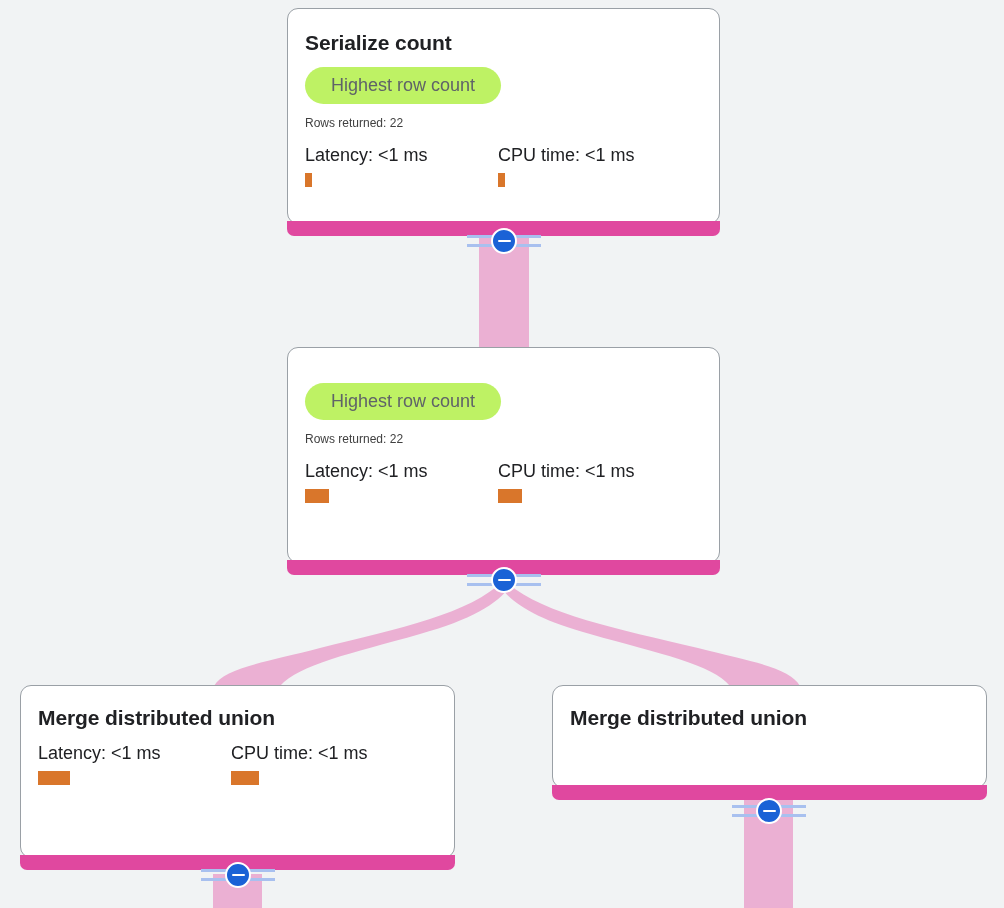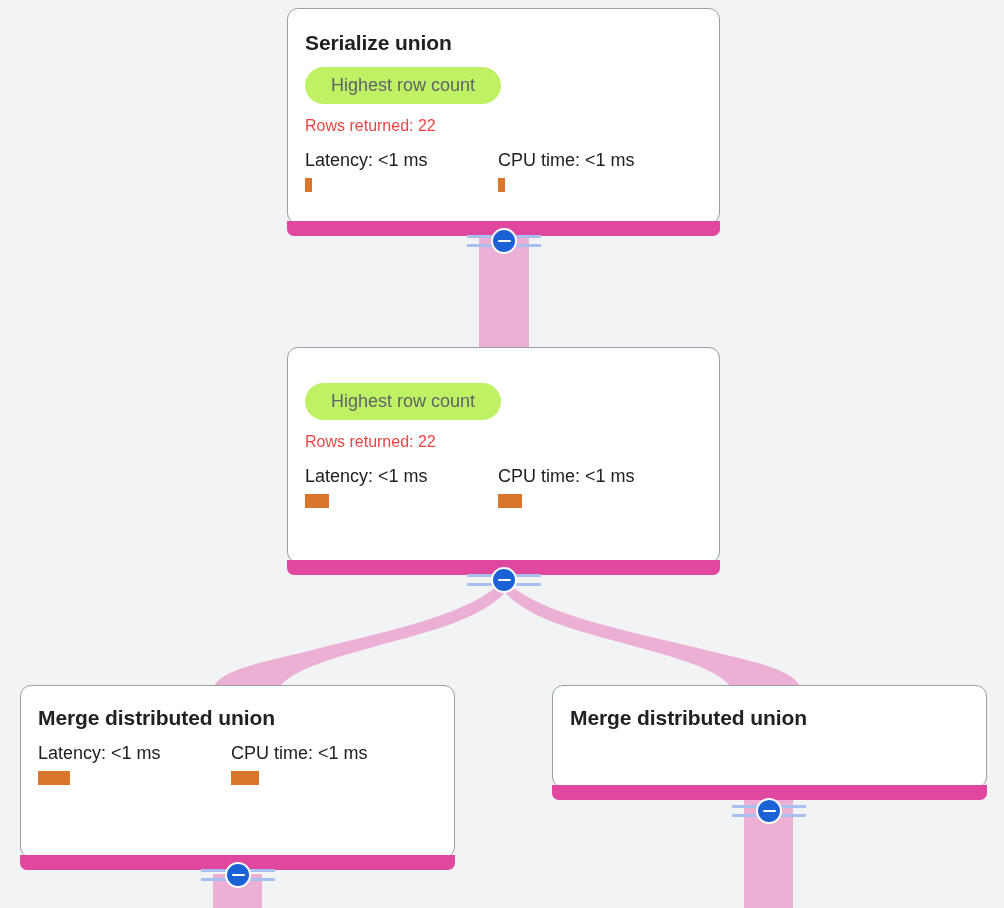--- a/index.html
+++ b/index.html
@@ -65,22 +65,22 @@
     color: #5f6368;
     font-size: 18px;
     border-radius: 22px;
     padding: 9px 26px 10px 26px;
     line-height: 1;
     white-space: nowrap;
   }
 
   .rows {
     margin-top: 12px;
-    font-size: 16px;
-    color: #ef4444;
+    font-size: 12px;
+    color: #404040;
     line-height: 1.25;
     white-space: nowrap;
   }
 
   .metrics {
     margin-top: 14px;
     display: flex;
   }
 
   .metric {
@@ -185,21 +185,21 @@
              C 538,620 512,604 500,586
              Z" fill="#ebb0d3"></path>
 
     <path d="M 213,874 L 262,874 L 262,908 L 213,908 Z" fill="#ebb0d3"></path>
 
     <path d="M 744,800 L 793,800 L 793,908 L 744,908 Z" fill="#ebb0d3"></path>
   </svg>
 
   <div class="node" style="left:287px; top:8px; width:433px; height:216px;">
     <div class="node-body">
-      <div class="node-title">Serialize union</div>
+      <div class="node-title">Serialize count</div>
       <div class="chip">Highest row count</div>
       <div class="rows">Rows returned: 22</div>
       <div class="metrics">
         <div class="metric" style="width:193px;">
           <div class="metric-label">Latency: &lt;1 ms</div>
           <div class="metric-bar" style="width:7px;"></div>
         </div>
         <div class="metric">
           <div class="metric-label">CPU time: &lt;1 ms</div>
           <div class="metric-bar" style="width:7px;"></div>

